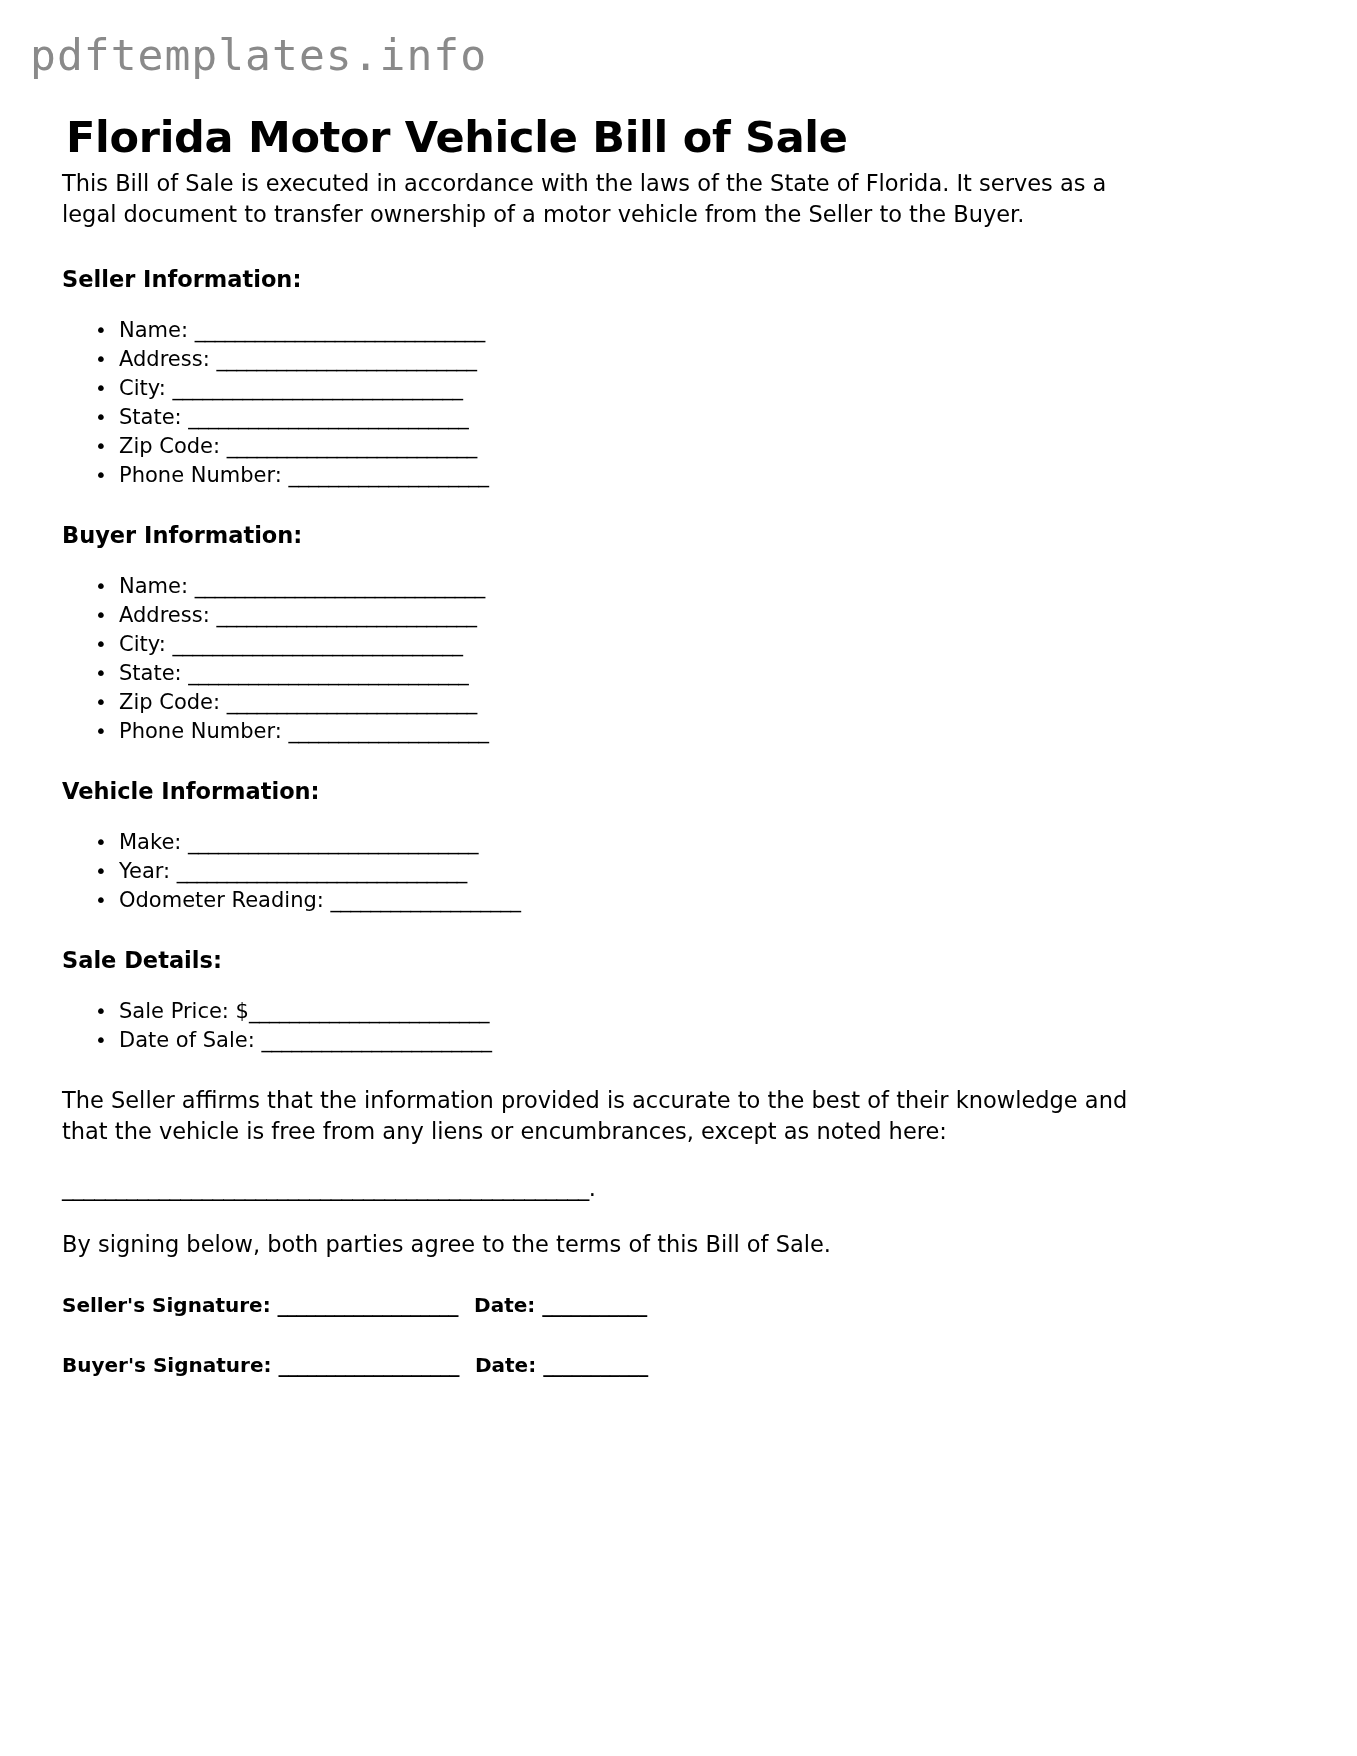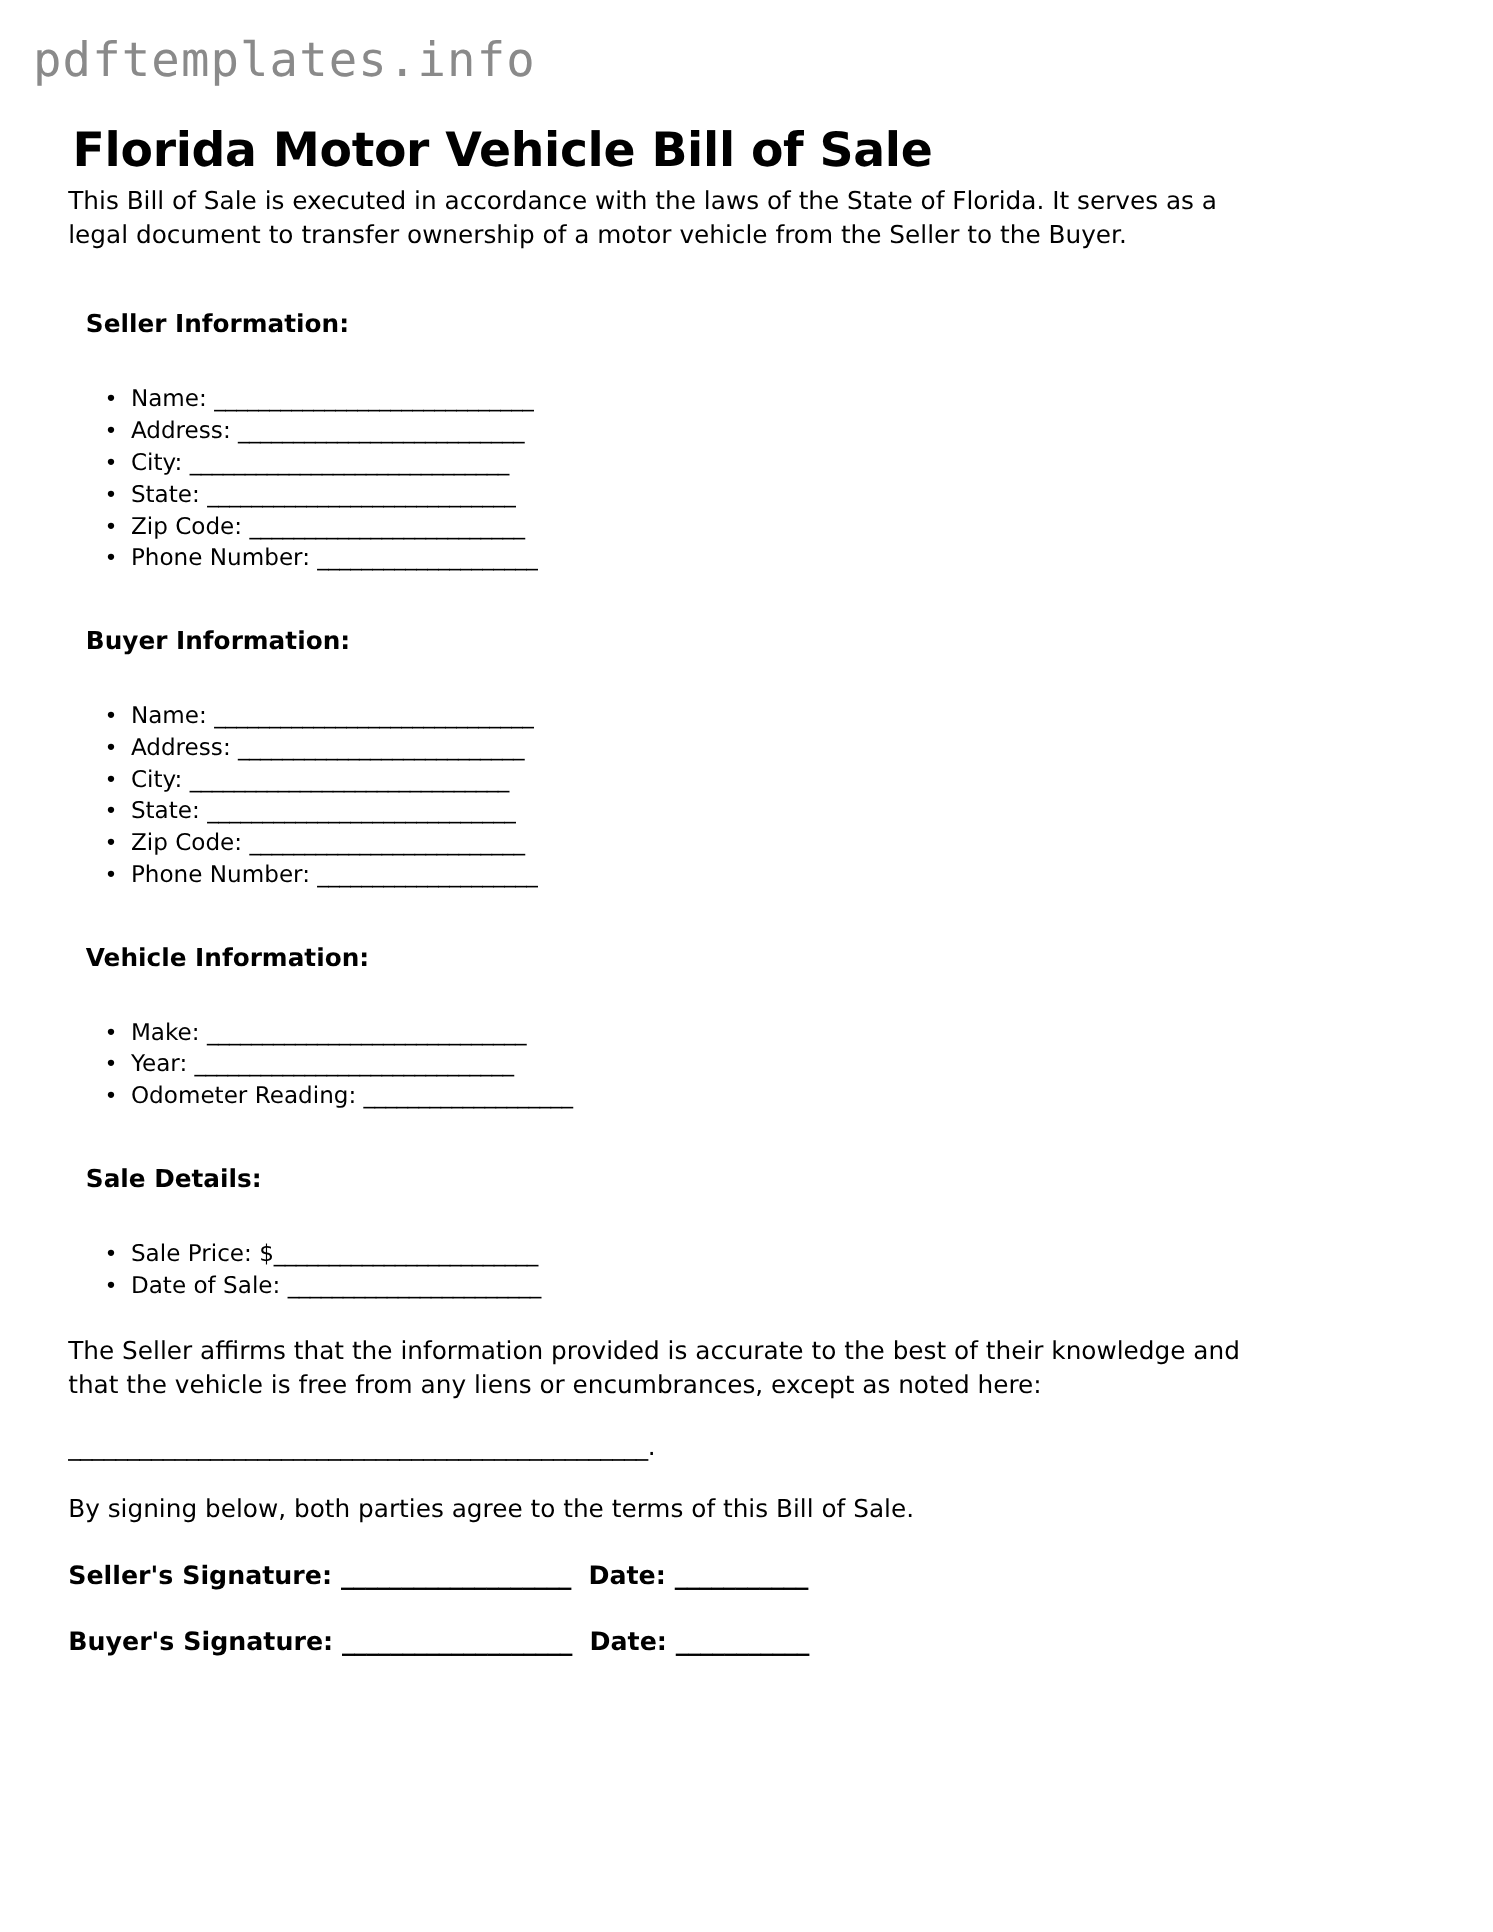--- a/index.html
+++ b/index.html
@@ -60,21 +60,21 @@
 
   p.intro, p.para {
     margin: 0;
     font-size: 22.5px;
     line-height: 31px;
     color: #000;
     font-family: "DejaVu Sans", sans-serif;
   }
 
   h2.section-head {
-    margin: 16px;
+    margin: 0;
     font-size: 22.5px;
     font-weight: bold;
     line-height: 30px;
     font-family: "DejaVu Sans", sans-serif;
   }
 
   ul.field-list {
     margin: 0;
     padding: 0 0 0 57px;
     list-style: none;
@@ -100,21 +100,21 @@
   }
 
   
   .gap-intro { height: 34px; }
   .gap-head  { height: 22px; }
   .gap-list  { height: 30px; }
   .gap-para  { height: 26px; }
   .gap-sig   { height: 30px; }
 
   .sig-row {
-    font-size: 23px;
+    font-size: 20px;
     font-weight: bold;
     line-height: 30px;
     white-space: nowrap;
     font-family: "DejaVu Sans", sans-serif;
   }
   .sig-row .sig-gap { display: inline-block; width: 16px; }
   .sig-row .blank { letter-spacing: -0.5px; }
 
   .liens-line {
     font-size: 22.5px;

